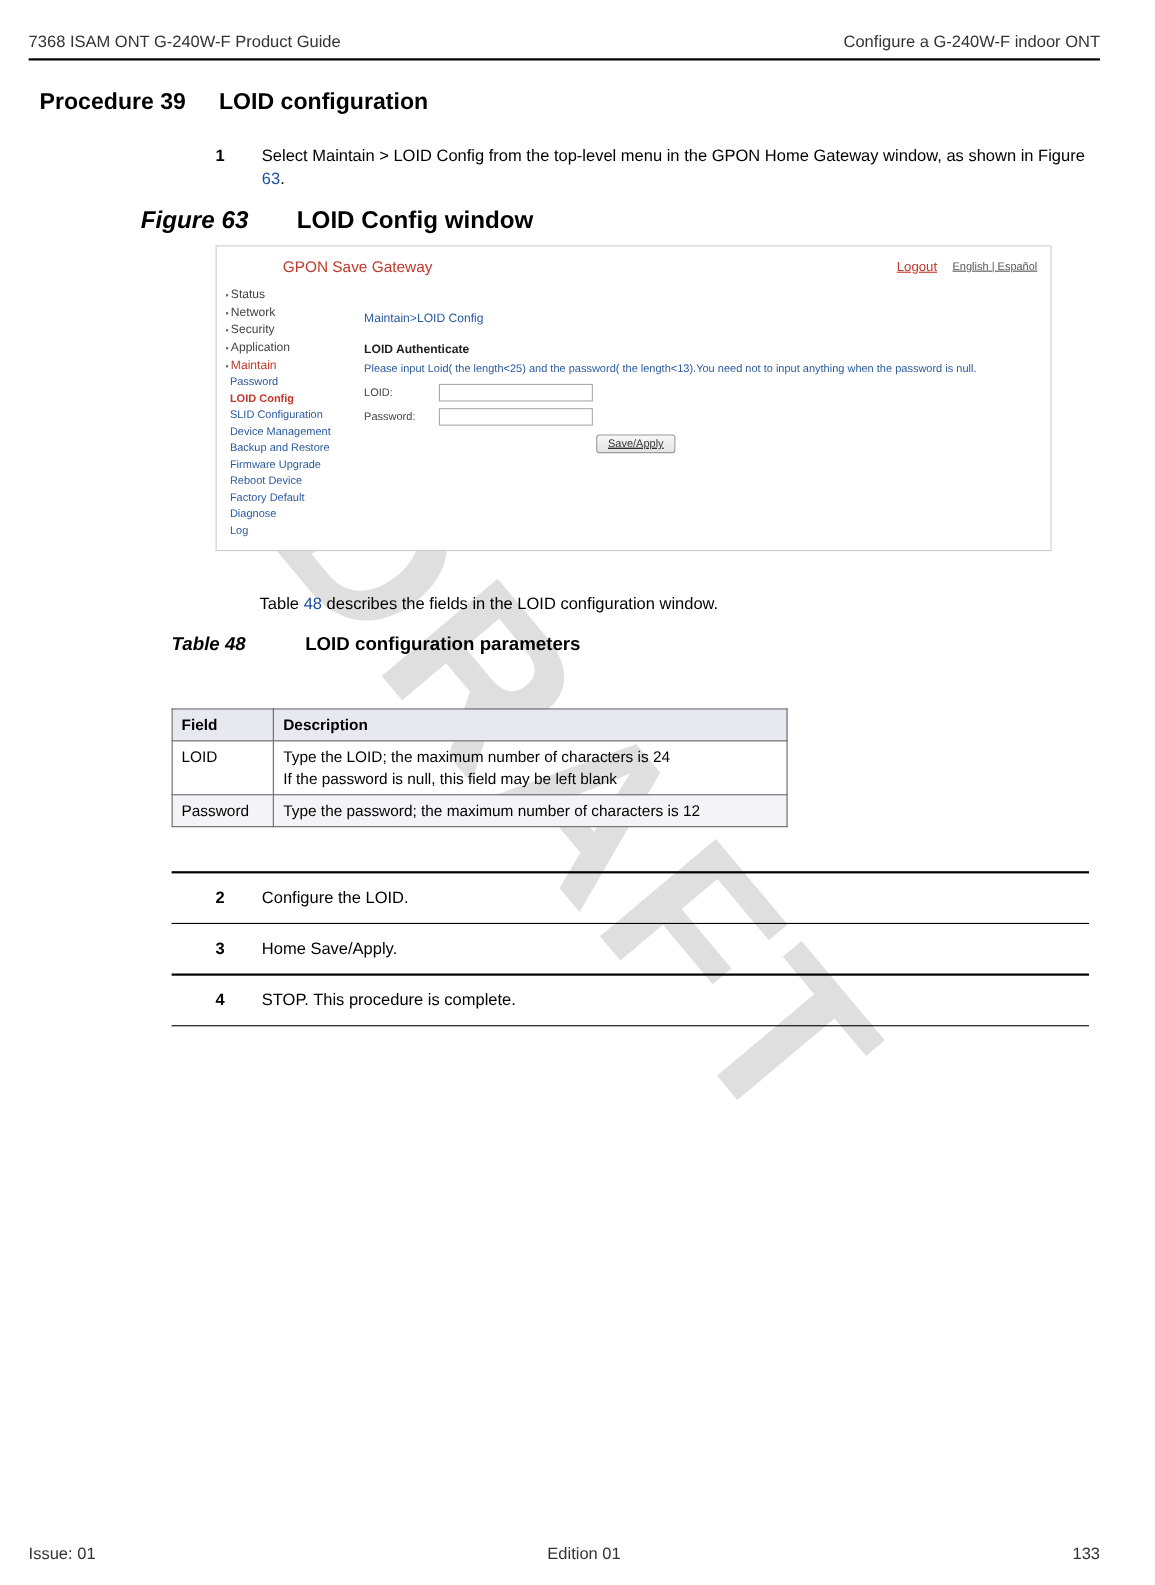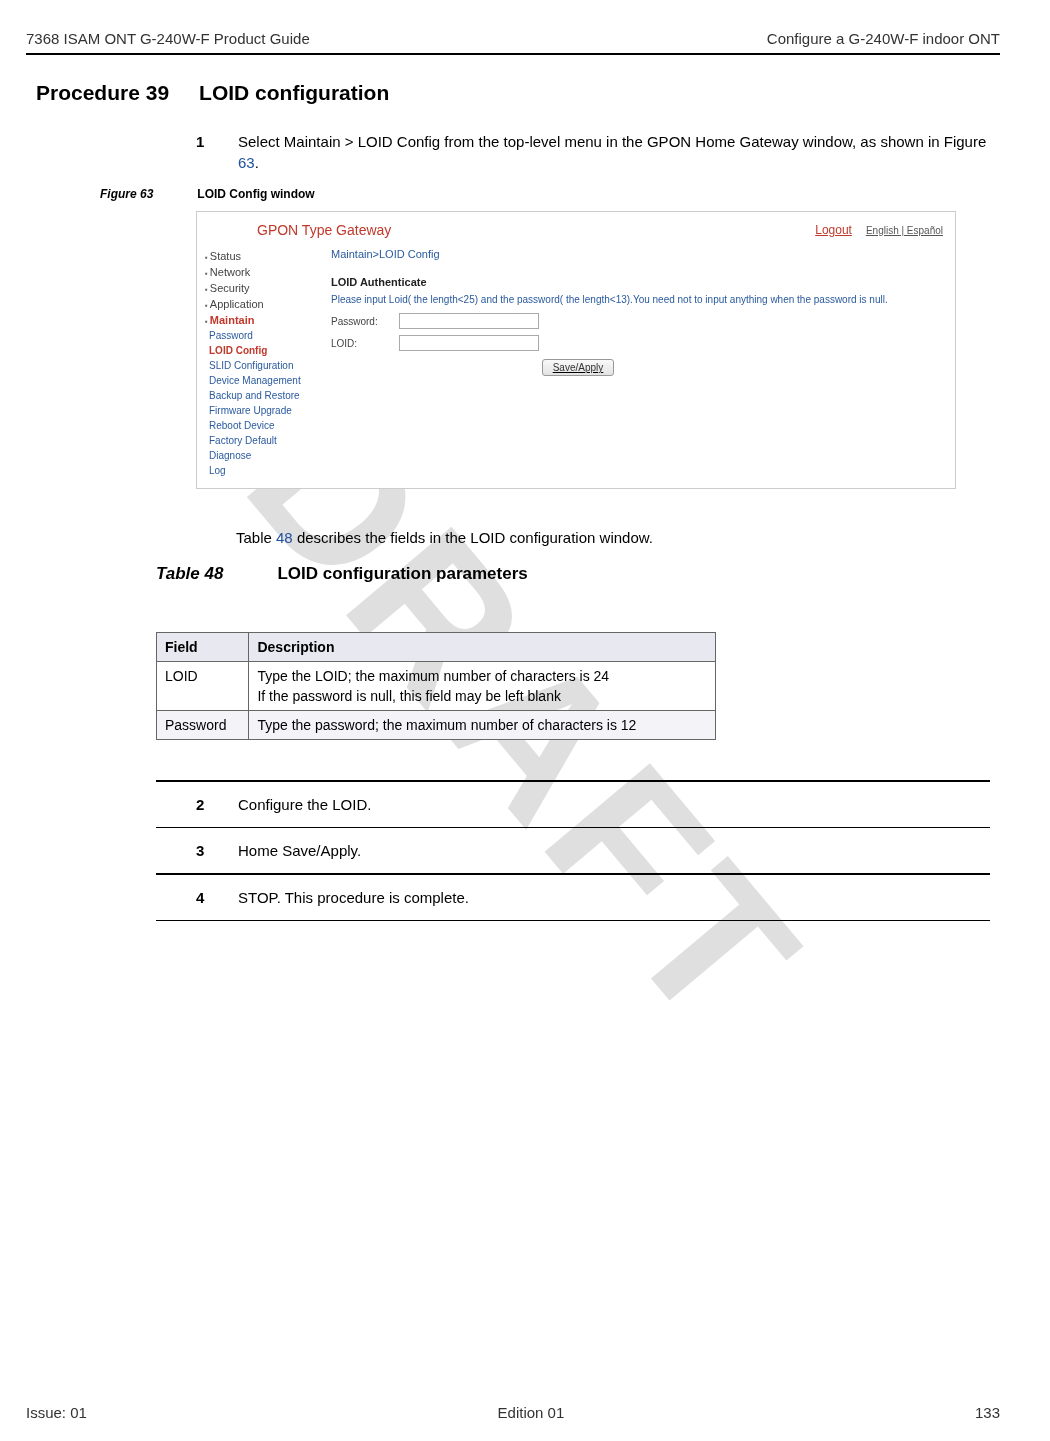--- a/index.html
+++ b/index.html
@@ -45,22 +45,22 @@
       gap: 30px;
       font-size: 21px;
       font-weight: bold;
       margin-left: 10px;
       margin-bottom: 26px;
     }
     .content-indent { margin-left: 170px; margin-right: 10px; }
     .step-row { display: flex; gap: 28px; font-size: 15px; margin-bottom: 14px; line-height: 1.4; }
     .step-num { font-weight: bold; min-width: 14px; }
     .figure-title-row {
-      display: flex; gap: 44px; font-size: 12px; font-weight: bold;
-      font-style: italic; margin-left: 74px; margin-bottom: 10px;
+      display: flex; gap: 44px; font-size: 22px; font-weight: bold;
+      font-style: italic; margin-left: 102px; margin-bottom: 10px;
     }
     .figure-title-row .fig-label { font-style: italic; font-weight: bold; }
     .figure-title-row .fig-caption { font-style: normal; }
     .screenshot-container {
       margin-left: 170px;
       width: 760px;
       border: 1px solid #ccc;
       background: #fff;
       font-size: 11px;
     }
@@ -71,25 +71,25 @@
       padding: 10px 12px 6px 60px;
     }
     .ss-title { color: #c0392b; font-size: 14px; }
     .ss-right { display: flex; align-items: center; gap: 14px; }
     .ss-logout { color: #c0392b; font-size: 12px; text-decoration: underline; }
     .ss-lang { color: #555; font-size: 10px; text-decoration: underline; }
     .ss-body { display: flex; }
     .ss-sidebar { width: 130px; padding: 4px 6px 10px 8px; }
     .ss-nav-top { color: #444; padding: 2px 0; }
     .ss-nav-top::before { content: "▪"; color: #666; font-size: 8px; margin-right: 2px; }
-    .ss-nav-maintain { color: #c0392b; font-weight: bold; }
+    .ss-nav-maintain { color: #c0392b; font-weight: normal; }
     .ss-nav-sub { color: #2a5a9e; padding: 2px 0 2px 4px; font-size: 10px; }
     .ss-nav-active { color: #c0392b; font-weight: bold; }
     .ss-main { flex: 1; padding: 4px 10px 10px 4px; }
-    .ss-breadcrumb { color: #2a5a9e; font-size: 11px; margin-bottom: 16px; }
+    .ss-breadcrumb { color: #2a5a9e; font-size: 11px; margin-bottom: 16px; margin-top: 24px; }
     .ss-section-title { font-weight: bold; color: #222; font-size: 11px; margin-bottom: 6px; }
     .ss-hint { color: #2a5a9e; font-size: 10px; margin-bottom: 8px; }
     .ss-form-row { display: flex; align-items: center; gap: 8px; margin-bottom: 6px; }
     .ss-form-label { width: 60px; color: #444; font-size: 10px; }
     .ss-form-input { width: 140px; height: 16px; border: 1px solid #aaa; background: #fff; }
     .ss-button-row { display: flex; justify-content: center; margin-top: 8px; margin-left: -120px; text-decoration: underline; }
     .ss-button {
       background: linear-gradient(#f9f9f9,#e3e3e3);
       border: 1px solid #999;
       border-radius: 3px;
@@ -159,21 +159,21 @@
     </div>
   </div>
 
   <div class="figure-title-row">
     <span class="fig-label">Figure 63</span>
     <span class="fig-caption">LOID Config window</span>
   </div>
 
   <div class="screenshot-container">
     <div class="ss-header">
-      <span class="ss-title">GPON Type Gateway</span>
+      <span class="ss-title">GPON Save Gateway</span>
       <span class="ss-right">
         <span class="ss-logout">Logout</span>
         <span class="ss-lang">English | Español</span>
       </span>
     </div>
     <div class="ss-body">
       <div class="ss-sidebar">
         <div class="ss-nav-top">Status</div>
         <div class="ss-nav-top">Network</div>
         <div class="ss-nav-top">Security</div>
@@ -188,25 +188,25 @@
         <div class="ss-nav-sub">Reboot Device</div>
         <div class="ss-nav-sub">Factory Default</div>
         <div class="ss-nav-sub">Diagnose</div>
         <div class="ss-nav-sub">Log</div>
       </div>
       <div class="ss-main">
         <div class="ss-breadcrumb">Maintain&gt;LOID Config</div>
         <div class="ss-section-title">LOID Authenticate</div>
         <div class="ss-hint">Please input Loid( the length&lt;25) and the password( the length&lt;13).You need not to input anything when the password is null.</div>
         <div class="ss-form-row">
-          <span class="ss-form-label">Password:</span>
+          <span class="ss-form-label">LOID:</span>
           <div class="ss-form-input"></div>
         </div>
         <div class="ss-form-row">
-          <span class="ss-form-label">LOID:</span>
+          <span class="ss-form-label">Password:</span>
           <div class="ss-form-input"></div>
         </div>
         <div class="ss-button-row">
           <div class="ss-button">Save/Apply</div>
         </div>
       </div>
     </div>
   </div>
 
   <div class="table-intro">

